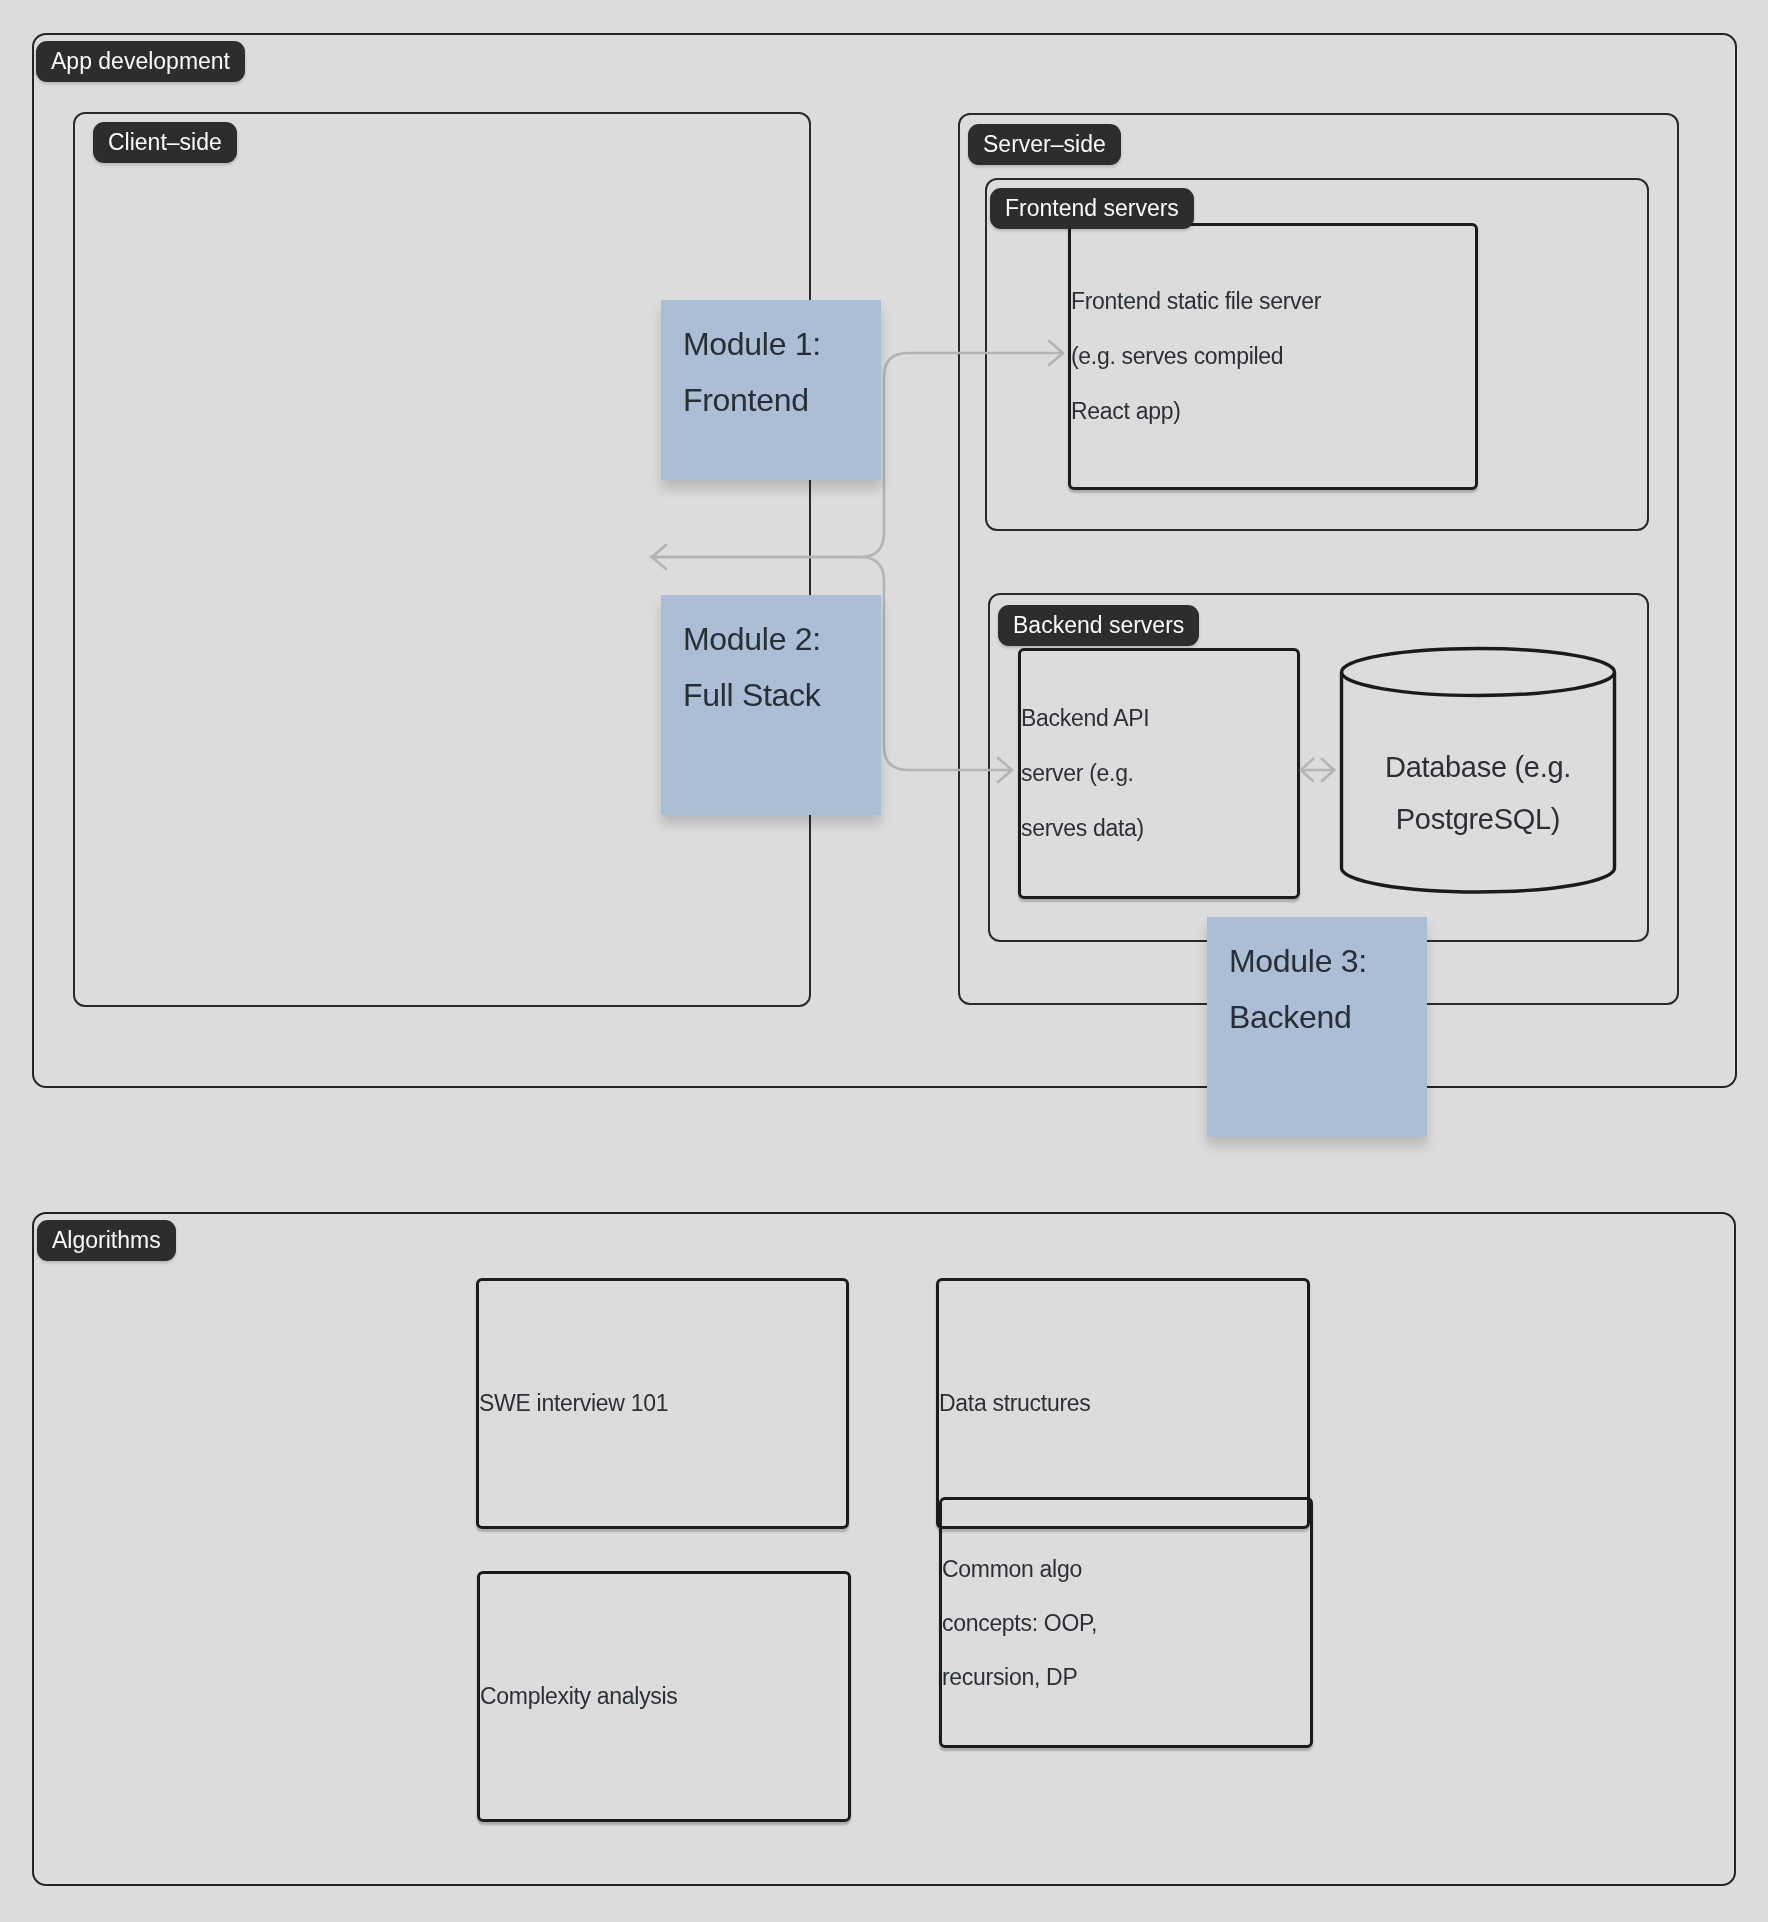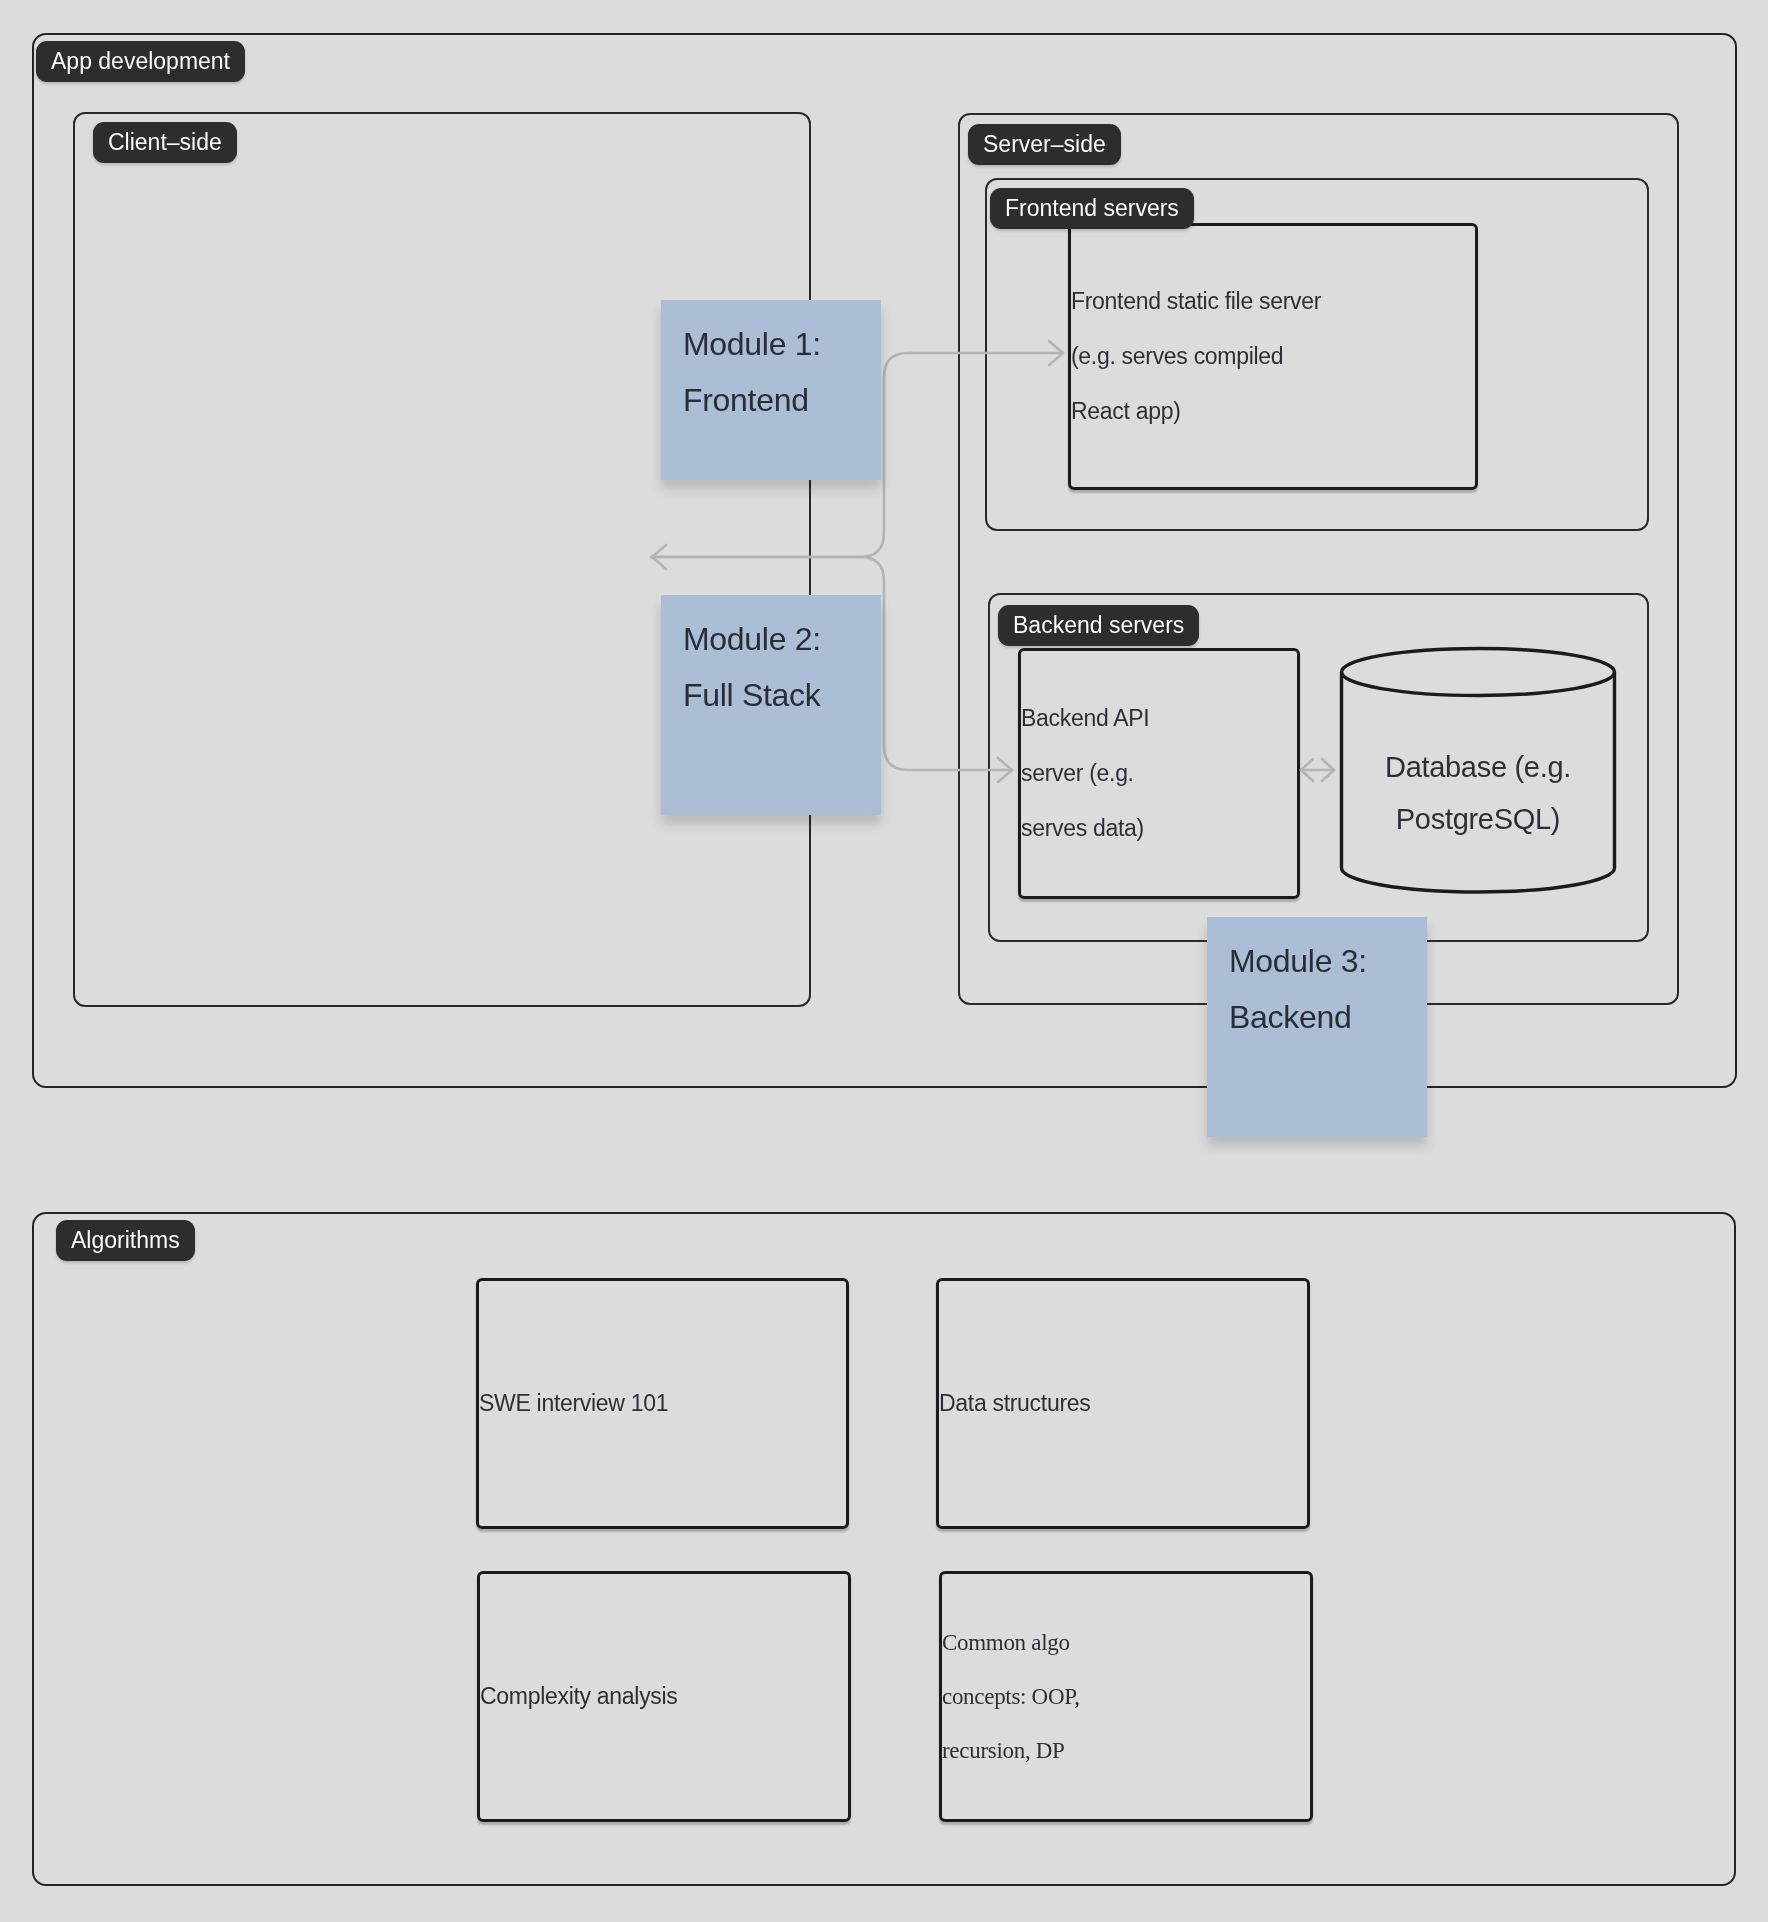--- a/index.html
+++ b/index.html
@@ -111,32 +111,32 @@
   <div class="sticky" style="left:661px;top:595px;">
     <div class="line">Module 2:</div>
     <div class="line">Full Stack</div>
   </div>
   <div class="sticky" style="left:1207px;top:917px;">
     <div class="line">Module 3:</div>
     <div class="line">Backend</div>
   </div>
 
   <div class="frame" style="left:32px;top:1212px;width:1700px;height:670px;"></div>
-  <div class="pill" style="left:37px;top:1220px;margin-left:19px;">
+  <div class="pill" style="left:37px;top:1220px;">
     <span>Algorithms</span>
   </div>
 
   <div class="node" style="left:476px;top:1278px;width:367px;height:245px;">
     <div class="line">SWE interview 101</div>
   </div>
   <div class="node" style="left:936px;top:1278px;width:368px;height:245px;">
     <div class="line">Data structures</div>
   </div>
   <div class="node" style="left:477px;top:1571px;width:368px;height:245px;">
     <div class="line">Complexity analysis</div>
   </div>
-  <div class="node" style="left:939px;top:1571px;width:368px;height:245px;line-height:54px;font-family:Liberation Serif, serif;">
+  <div class="node" style="left:939px;top:1497px;width:368px;height:245px;line-height:54px;">
     <div class="line">Common algo</div>
     <div class="line">concepts: OOP,</div>
     <div class="line">recursion, DP</div>
   </div>
 
 </div>
 
 </body></html>

